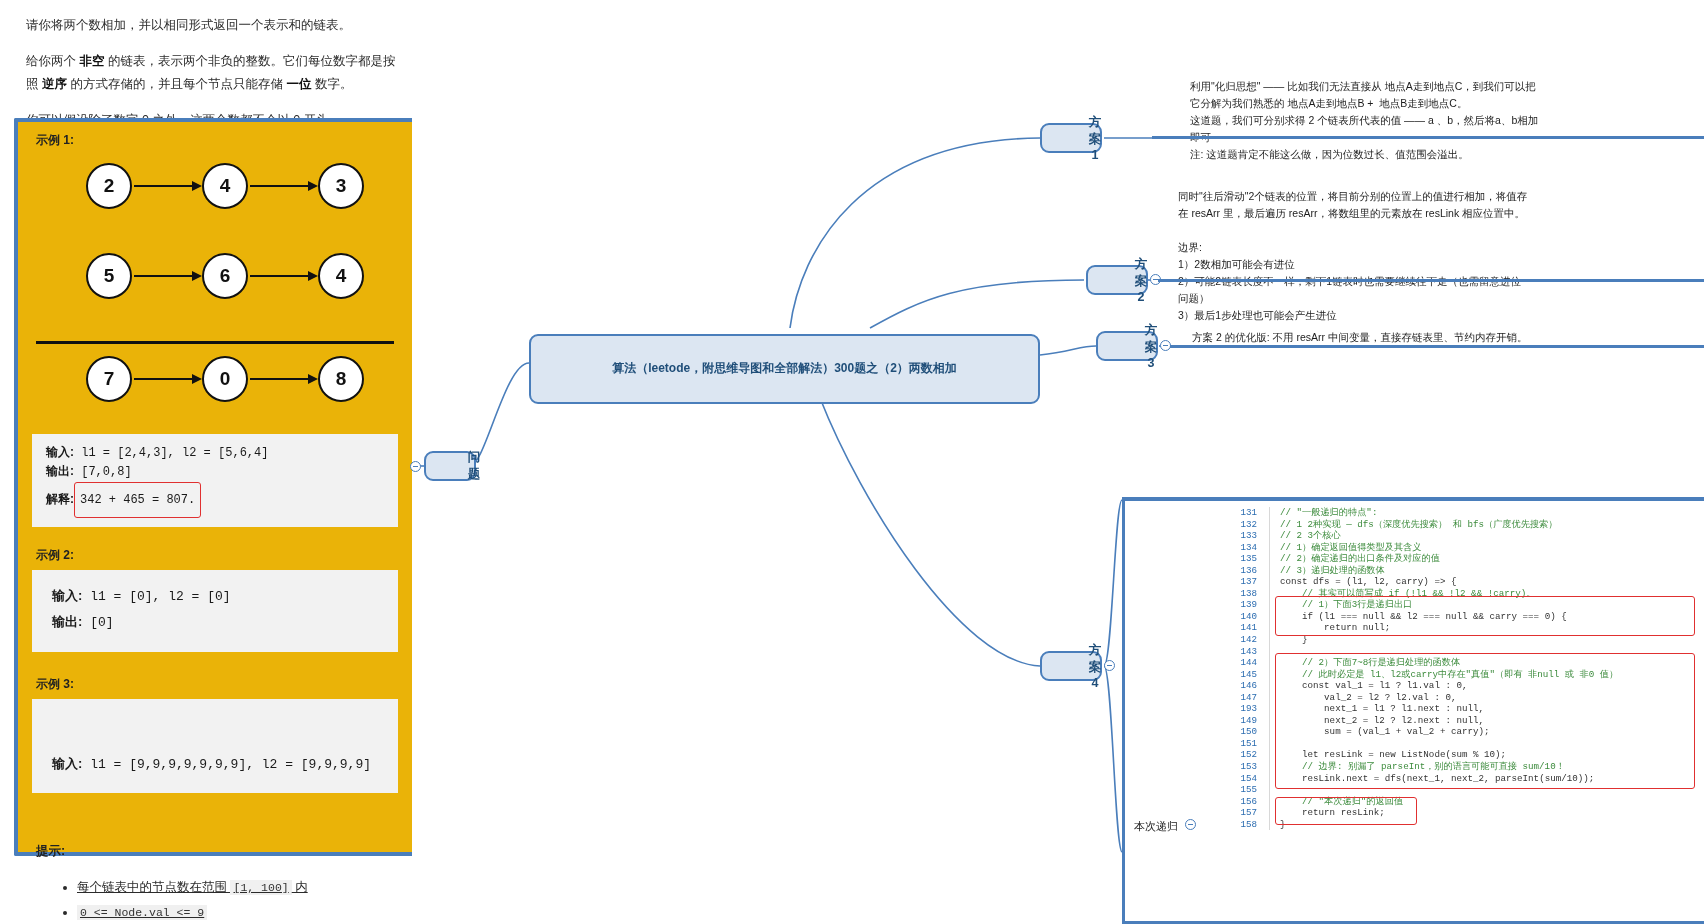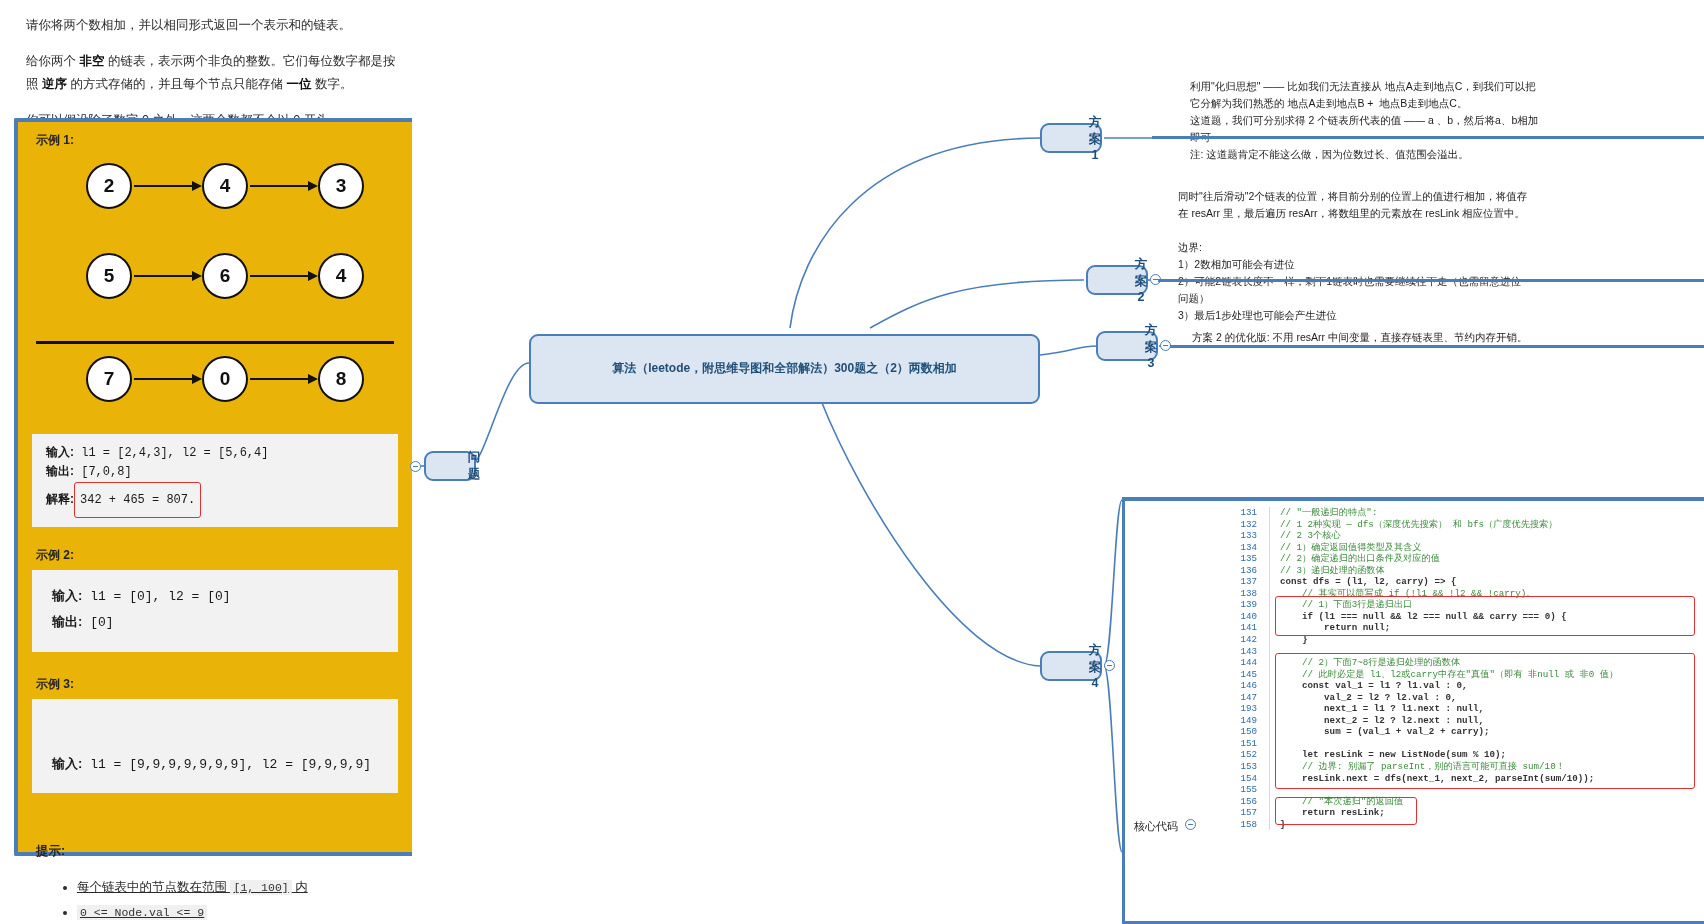--- a/index.html
+++ b/index.html
@@ -125,21 +125,21 @@
     overflow: hidden;
   }
   .code-inner {
     position: absolute; left: 110px; top: 6px; right: 0; bottom: 0;
     font-family: "Liberation Mono", "DejaVu Sans Mono", monospace;
     font-size: 9.2px; line-height: 11.55px;
   }
   .code-row { display: flex; height: 11.55px; white-space: pre; }
   .ln { width: 34px; text-align: right; color: #2b6cb0; padding-right: 12px; flex: none; }
   .ln-sep { width: 1px; background: #d8d8d8; margin-right: 10px; flex: none; }
-  .ctext { color: #333; font-weight: bold; }
+  .ctext { color: #333; }
   .cm { color: #3c8b3c; }
   .red-annot {
     position: absolute;
     border: 1.6px solid #e03030; border-radius: 3px;
     pointer-events: none;
   }
   .core-label {
     position: absolute; font-size: 11px; color: #222; font-weight: normal;
   }
 </style>
@@ -312,16 +312,16 @@
         <div class="code-row"><span class="ln">154</span><span class="ln-sep"></span><span class="ctext">    resLink.next = dfs(next_1, next_2, parseInt(sum/10));</span></div>
         <div class="code-row"><span class="ln">155</span><span class="ln-sep"></span><span class="ctext"></span></div>
         <div class="code-row"><span class="ln">156</span><span class="ln-sep"></span><span class="cm">    // "本次递归"的返回值</span></div>
         <div class="code-row"><span class="ln">157</span><span class="ln-sep"></span><span class="ctext">    return resLink;</span></div>
         <div class="code-row"><span class="ln">158</span><span class="ln-sep"></span><span class="ctext">}</span></div>
       </div>
     <div class="red-annot" style="left:150px; top:95px; width:420px; height:40px;"></div>
     <div class="red-annot" style="left:150px; top:152px; width:420px; height:136px;"></div>
     <div class="red-annot" style="left:150px; top:296px; width:142px; height:28px;"></div>
   </div>
-  <div class="core-label" style="left:1134px; top:819px;">核心代码</div>
+  <div class="core-label" style="left:1134px; top:819px;">本次递归</div>
   <div class="collapse-dot" style="left:1185px; top:819px;"></div>
 
 </div>
 
 </body></html>

